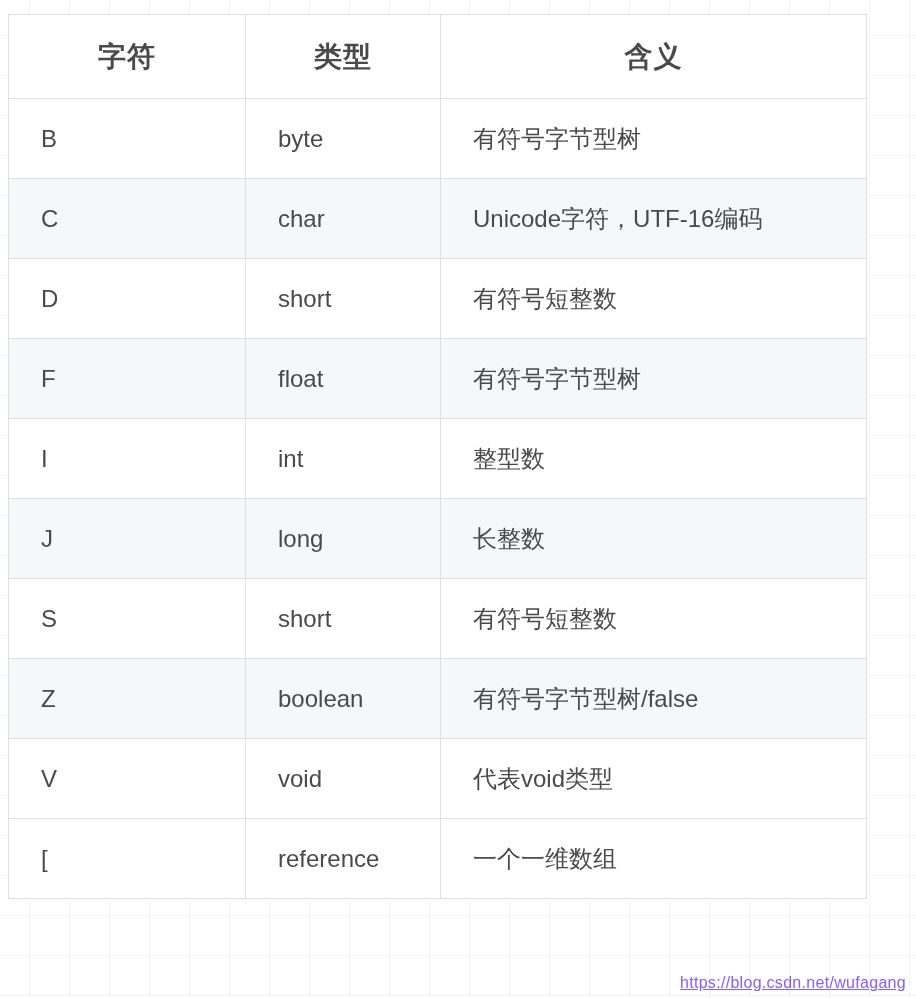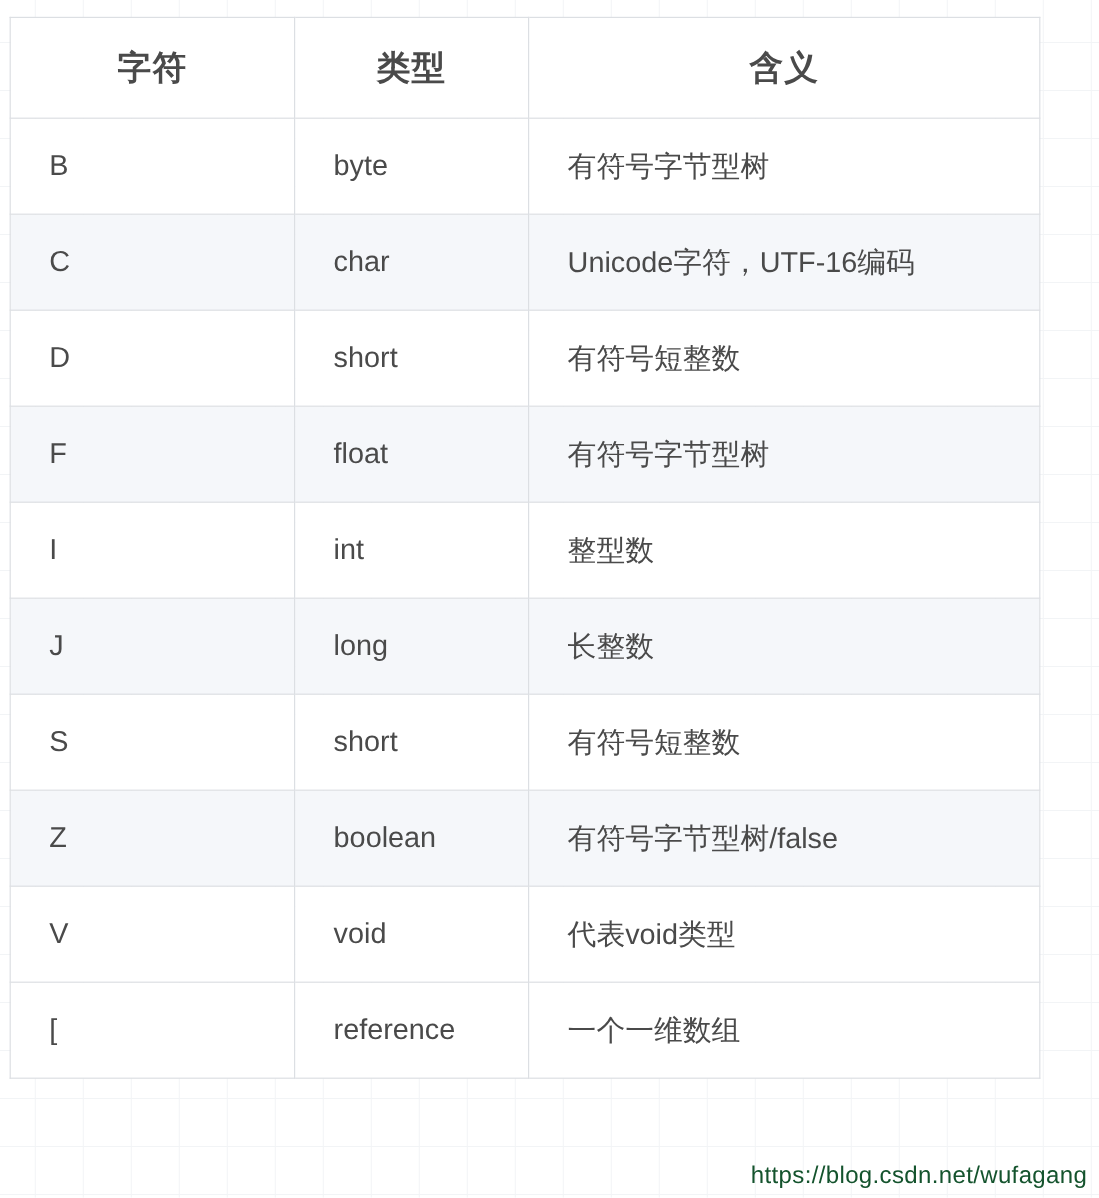--- a/index.html
+++ b/index.html
@@ -63,25 +63,26 @@
   }
 
   #type-descriptor-table tbody tr.zebra td {
     background-color: #f5f7fa;
   }
 
   .watermark {
     position: absolute;
     right: 10px;
     bottom: 6px;
-    font-size: 20px;
-    color: #14532d;
+    font-size: 16px;
+    color: #8b5cf6;
     letter-spacing: 0.3px;
     user-select: none;
     white-space: nowrap;
+    text-decoration: underline;
   }
 </style>
 </head>
 <body>
 
 <table id="type-descriptor-table">
   <colgroup>
     <col class="col-char">
     <col class="col-type">
     <col class="col-meaning">

